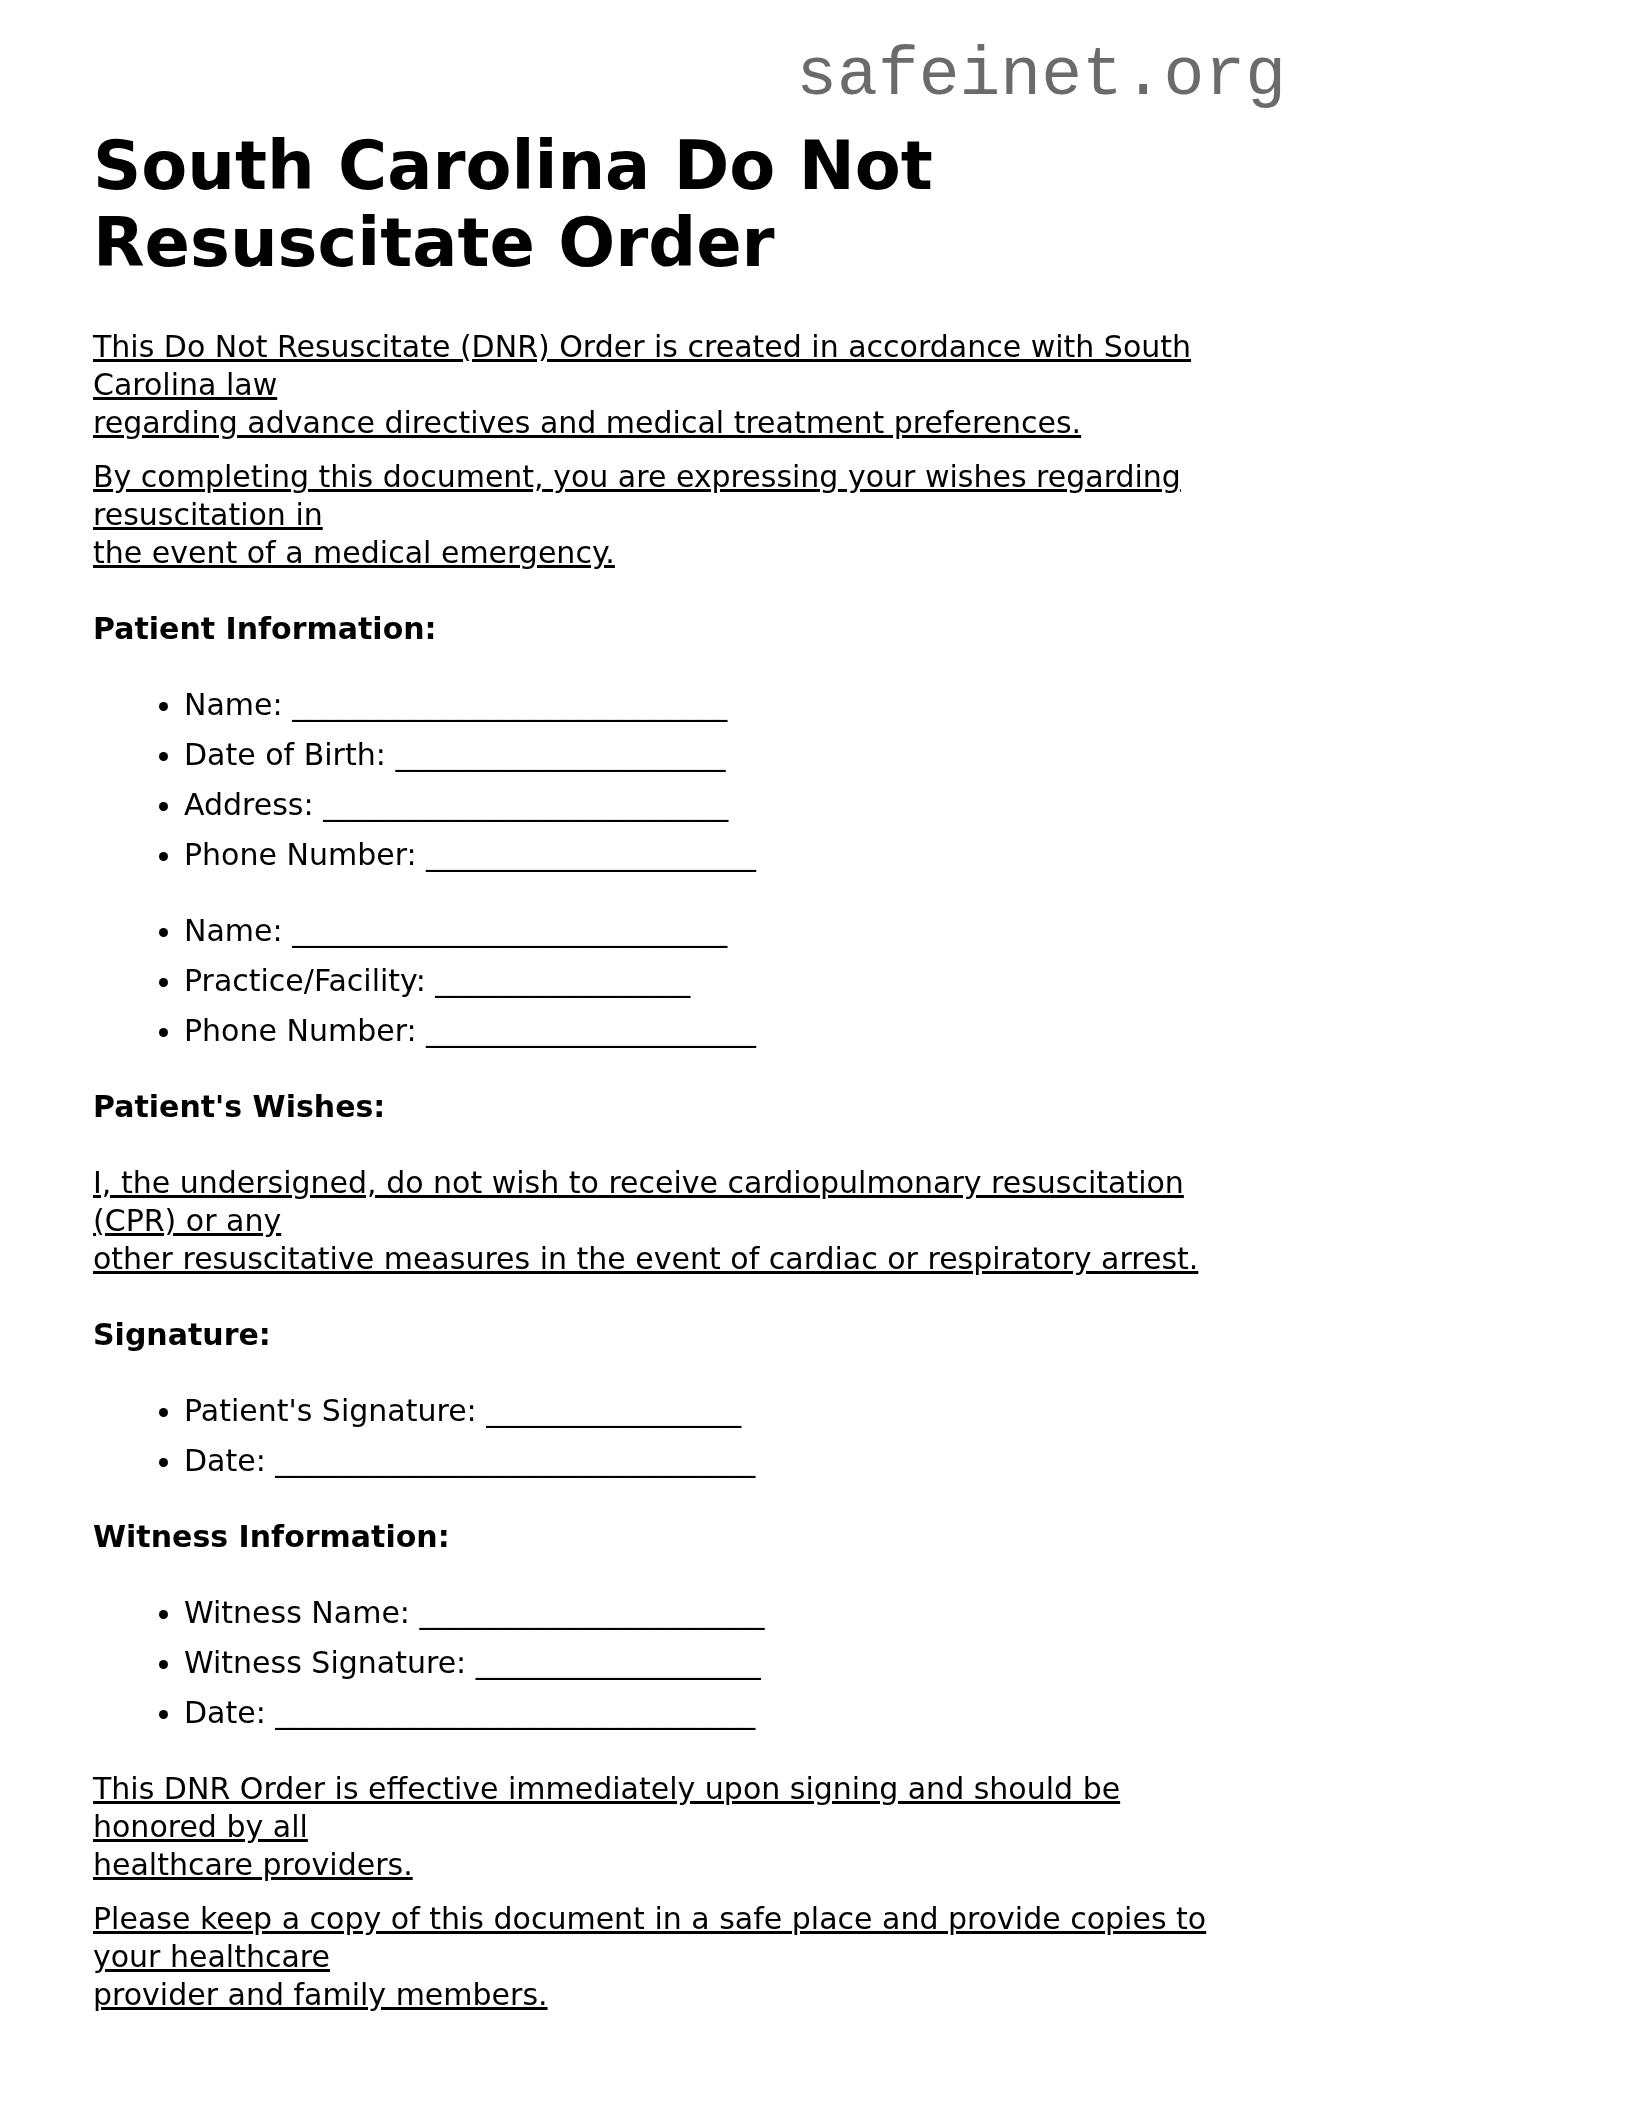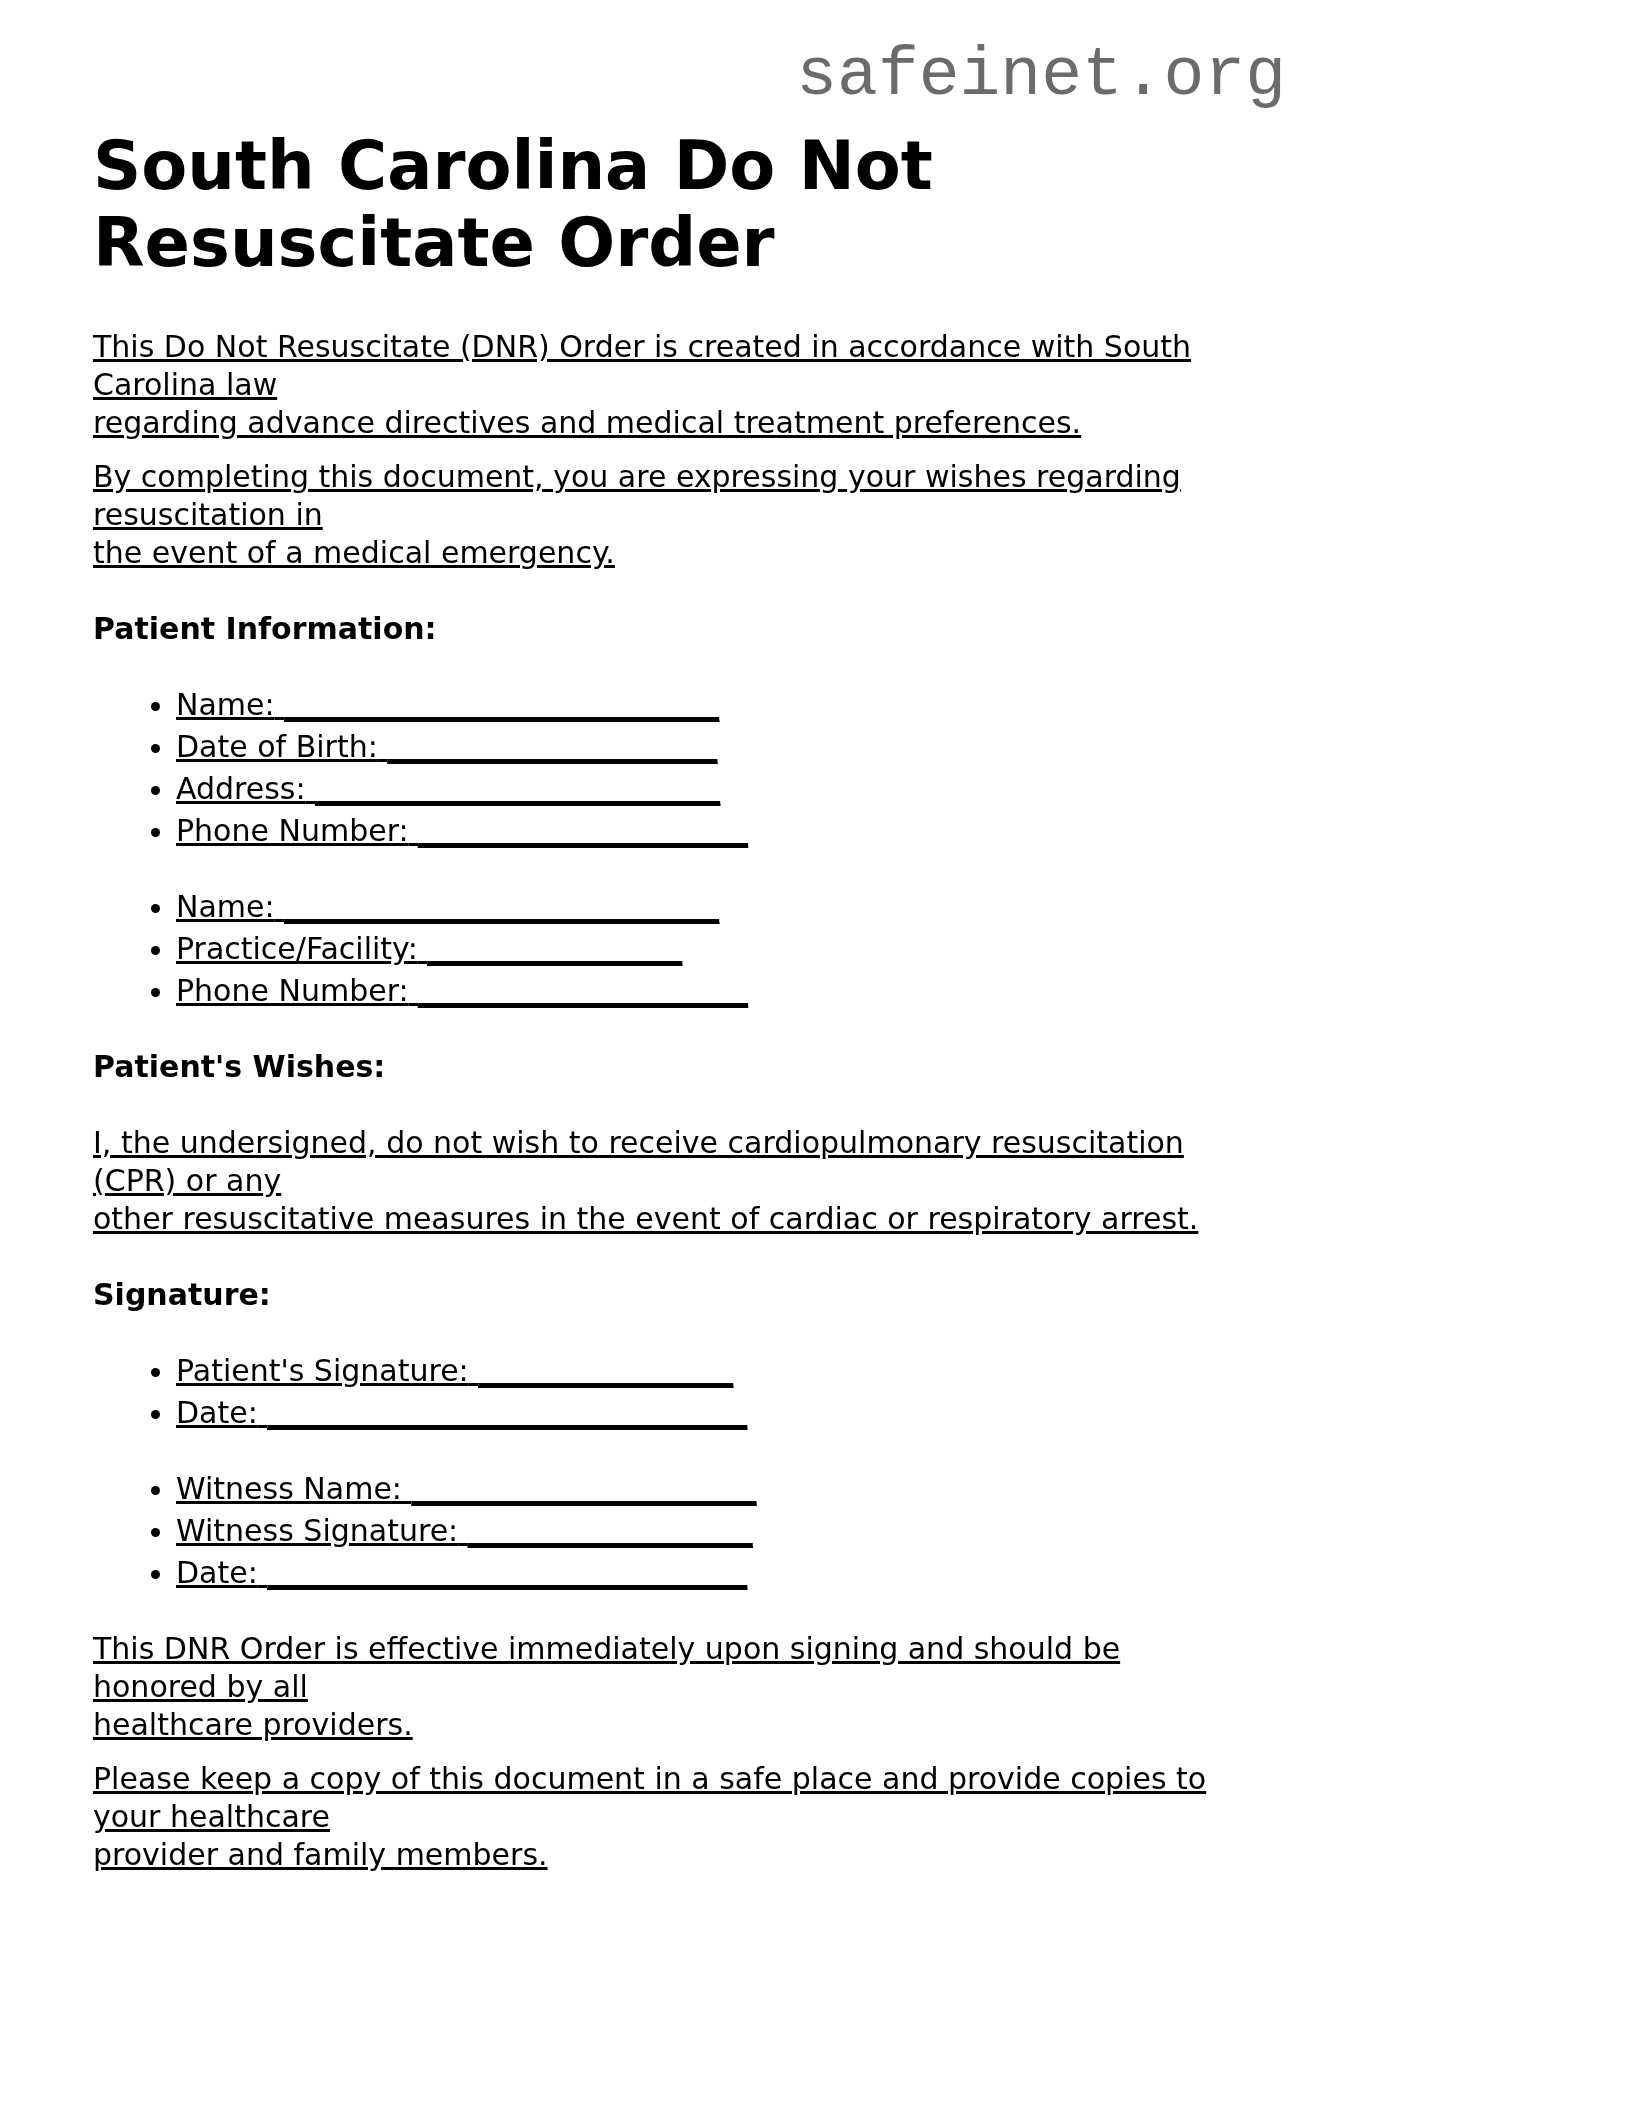--- a/index.html
+++ b/index.html
@@ -44,23 +44,22 @@
     margin: 38px 0;
     font-weight: bold;
     white-space: normal;
   }
   ul.blank-list {
     margin: 38px 0;
     padding-left: 79px;
     list-style-type: disc;
   }
   ul.blank-list li {
-    margin: 4px;
+    margin: 12px;
     line-height: 38px;
-    text-decoration: underline;
   }
   .blank { white-space: nowrap; }
 </style>
 </head>
 <body>
 
 <div class="page">
 
   <div class="watermark">safeinet.org</div>
 
@@ -115,20 +114,21 @@
     <li>
       <span>Patient's Signature:</span>
       <span class="blank">_________________</span>
     </li>
     <li>
       <span>Date:</span>
       <span class="blank">________________________________</span>
     </li>
   </ul>
 
+  <p class="section-heading">Witness Information:</p>
   <ul class="blank-list">
     <li>
       <span>Witness Name:</span>
       <span class="blank">_______________________</span>
     </li>
     <li>
       <span>Witness Signature:</span>
       <span class="blank">___________________</span>
     </li>
     <li>

